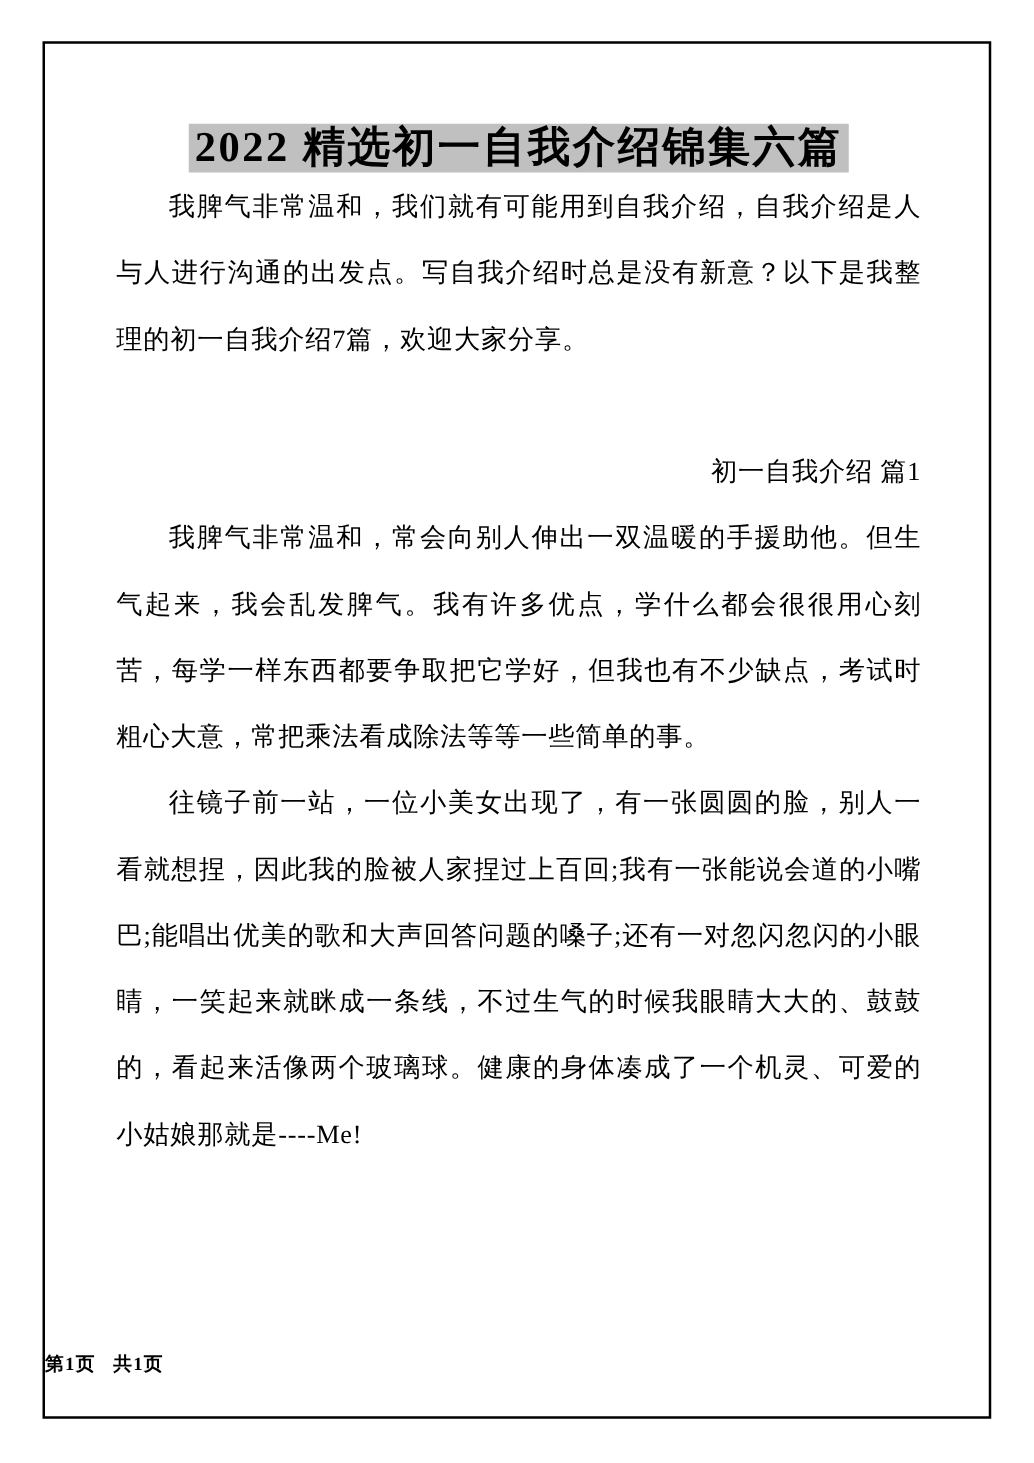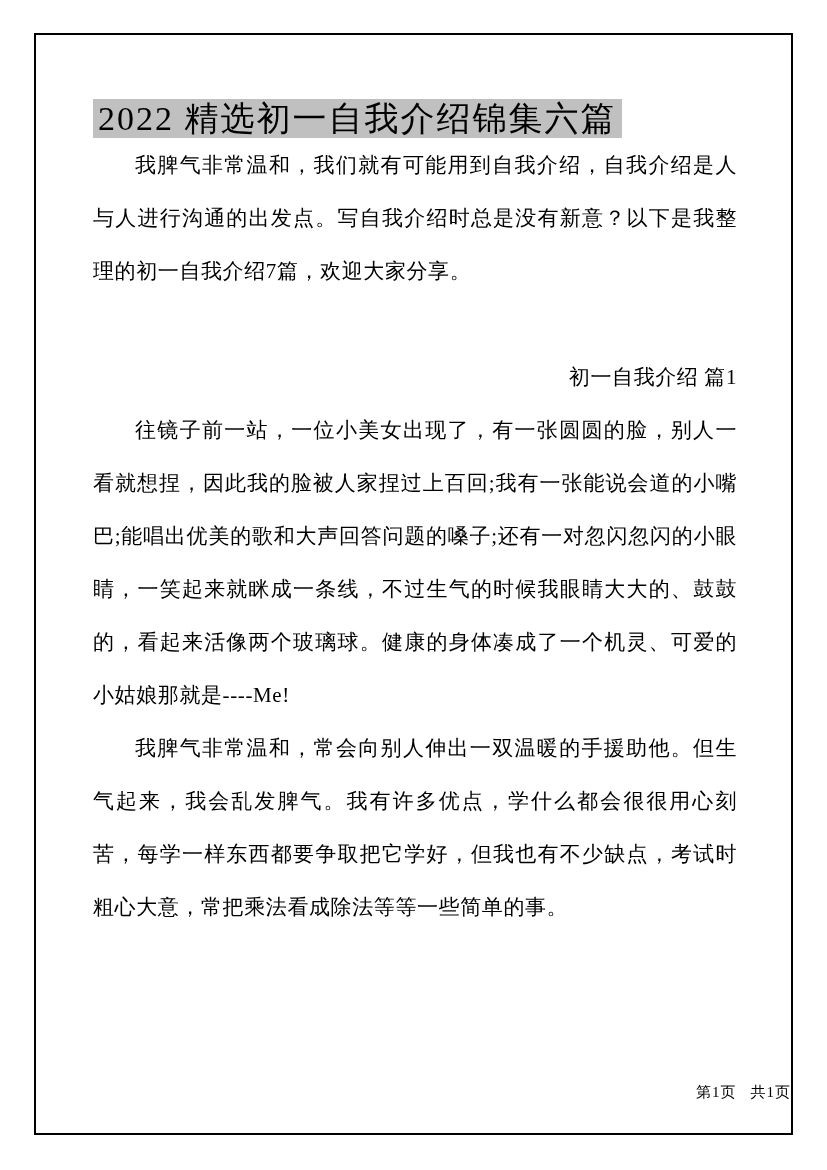--- a/index.html
+++ b/index.html
@@ -23,22 +23,23 @@
     height: 1098px;
     border: 2px solid #000000;
     background: #ffffff;
     box-sizing: content-box;
   }
   .page-inner {
     padding: 0 54px 0 57px;
   }
   .doc-title {
     margin: 64px 0 0 0;
+    text-align: center;
     font-size: 34px;
-    font-weight: normal;
+    font-weight: bold;
     line-height: 40px;
     letter-spacing: 2px;
     white-space: nowrap;
   }
   .doc-title .highlight {
     background: #c0c0c0;
     padding: 1px 5px;
   }
   .subtitle {
     margin: 29px 0 0 0;
@@ -58,44 +59,44 @@
   }
   .heading {
     margin-top: 53px;
     text-align: right;
   }
   .footer {
     position: absolute;
     top: 1049px;
     left: 0;
     width: 100%;
-    text-align: right;
+    text-align: left;
     font-size: 15px;
-    font-weight: normal;
+    font-weight: bold;
     line-height: 16px;
     letter-spacing: 1px;
   }
   .footer .total {
     margin-left: 14px;
   }
 </style>
 </head>
 <body>
 
 <div class="page">
   <div class="page-inner">
 
     <h1 class="doc-title"><span class="highlight">2022 精选初一自我介绍锦集六篇</span></h1>
 
 
     <p class="para">我脾气非常温和，我们就有可能用到自我介绍，自我介绍是人与人进行沟通的出发点。写自我介绍时总是没有新意？以下是我整理的初一自我介绍7篇，欢迎大家分享。</p>
 
     <p class="heading">初一自我介绍 篇1</p>
 
+    <p class="para">我脾气非常温和，常会向别人伸出一双温暖的手援助他。但生气起来，我会乱发脾气。我有许多优点，学什么都会很很用心刻苦，每学一样东西都要争取把它学好，但我也有不少缺点，考试时粗心大意，常把乘法看成除法等等一些简单的事。</p>
+
     <p class="para">往镜子前一站，一位小美女出现了，有一张圆圆的脸，别人一看就想捏，因此我的脸被人家捏过上百回;我有一张能说会道的小嘴巴;能唱出优美的歌和大声回答问题的嗓子;还有一对忽闪忽闪的小眼睛，一笑起来就眯成一条线，不过生气的时候我眼睛大大的、鼓鼓的，看起来活像两个玻璃球。健康的身体凑成了一个机灵、可爱的小姑娘那就是----Me!</p>
-
-    <p class="para">我脾气非常温和，常会向别人伸出一双温暖的手援助他。但生气起来，我会乱发脾气。我有许多优点，学什么都会很很用心刻苦，每学一样东西都要争取把它学好，但我也有不少缺点，考试时粗心大意，常把乘法看成除法等等一些简单的事。</p>
   </div>
 
   <div class="footer">
     <span class="current">第1页</span><span class="total">共1页</span>
   </div>
 </div>
 
 </body></html>

